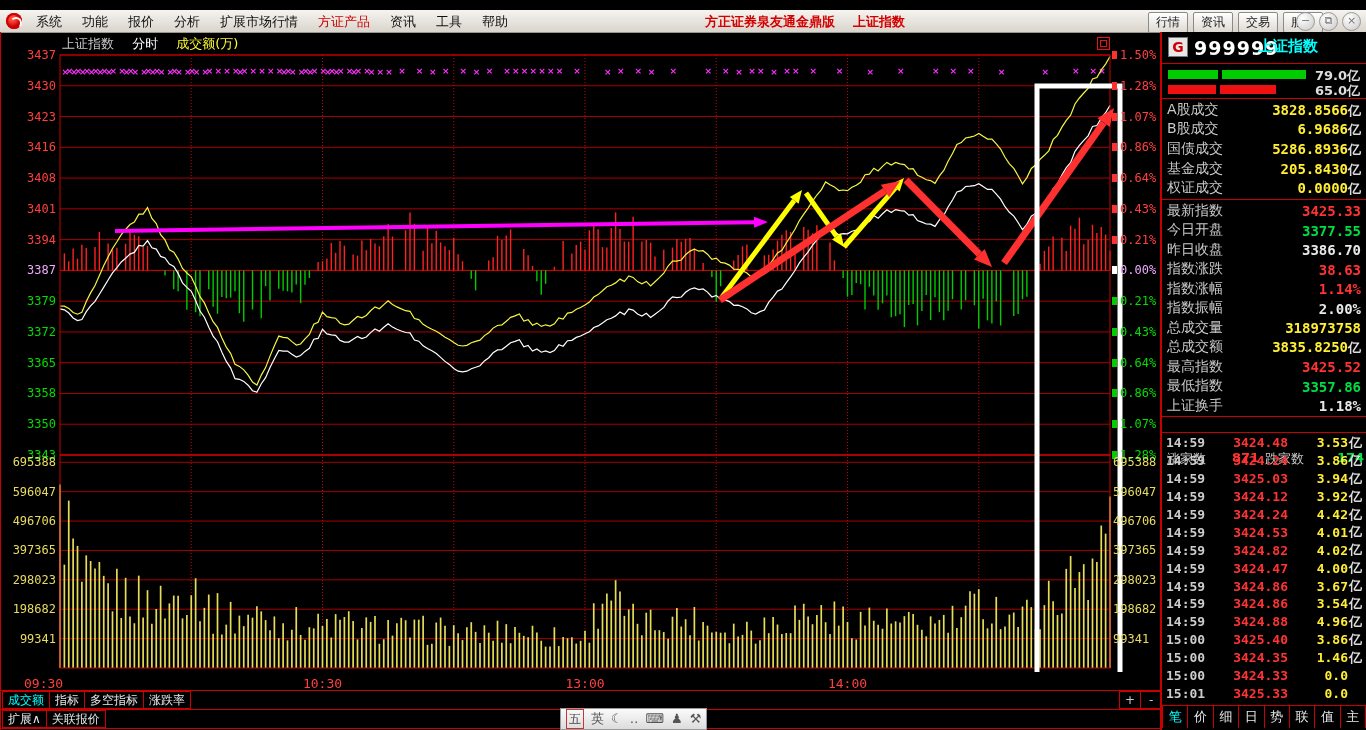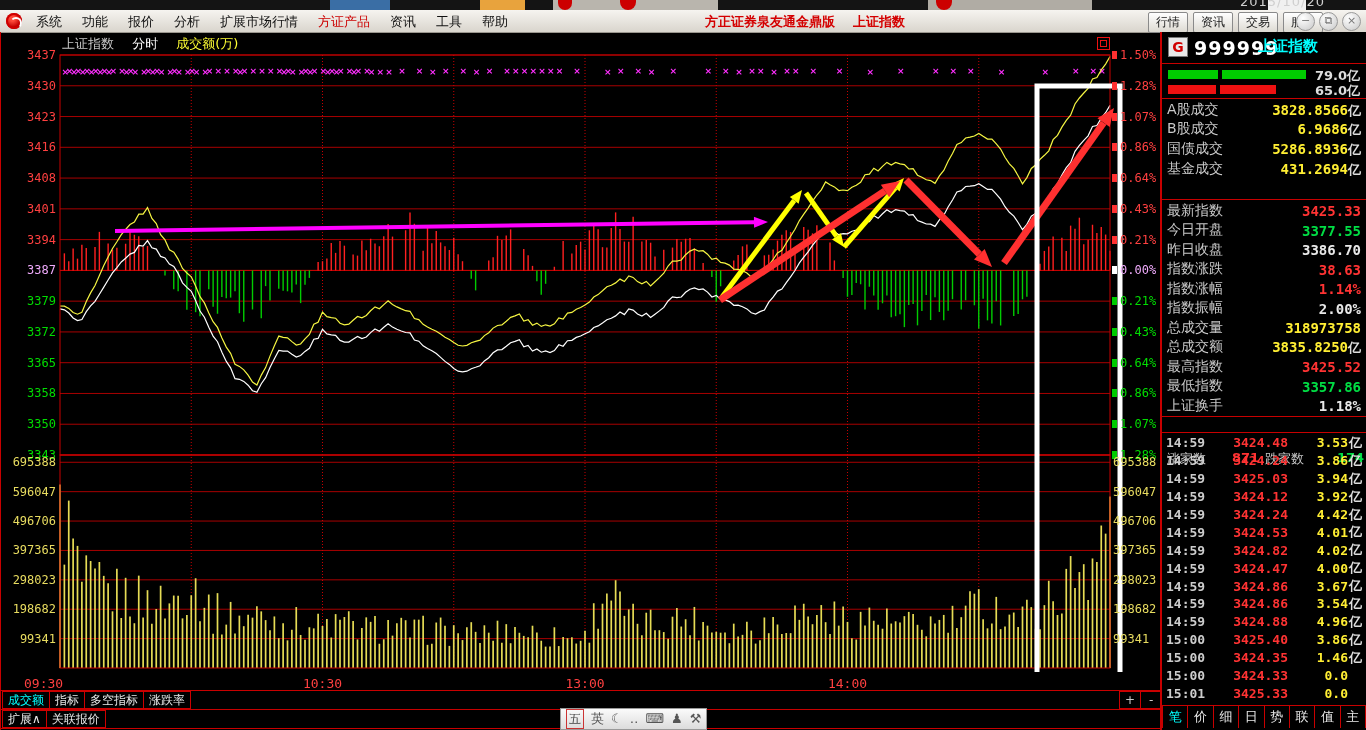--- a/index.html
+++ b/index.html
@@ -93,31 +93,20 @@
   #rp-tabs{position:absolute;left:0;top:673px;width:204px;height:22px;display:flex;border-top:1px solid #c80000;}
   .rp-tab{flex:1;border-right:1px solid #c80000;color:#e8e8e8;font-size:13px;text-align:center;line-height:22px;}
   .rp-tab:first-child{border-left:1px solid #c80000;}
   .rp-tab.active{color:#00ffff;}
 </style>
 </head>
 <body>
 
 <div id="app">
 
-  <div id="top-strip" class="abs">
-    <div class="blob" style="left:330px;width:60px;background:#3a6ea5;"></div>
-    <div class="blob" style="left:480px;width:45px;background:#e8a33d;"></div>
-    <div class="blob" style="left:553px;width:165px;background:#b9b5ad;"></div>
-    <div class="blob" style="left:558px;width:14px;background:#cc0000;border-radius:0 0 7px 7px;"></div>
-    <div class="blob" style="left:620px;width:16px;background:#cc0000;border-radius:0 0 8px 8px;"></div>
-    <div class="blob" style="left:928px;width:164px;background:#b0aca4;"></div>
-    <div class="blob" style="left:936px;width:16px;background:#cc0000;border-radius:0 0 8px 8px;"></div>
-    <div class="blob" style="left:1268px;width:38px;background:#f0f0f0;"></div>
-    <div id="strip-date">2015/10/20</div>
-  </div>
 
   <div id="menubar" class="abs">
     <div id="logo"></div>
     <div id="menu-items"><span class="menu-item">系统</span><span class="menu-item">功能</span><span class="menu-item">报价</span><span class="menu-item">分析</span><span class="menu-item">扩展市场行情</span><span class="menu-item hl">方证产品</span><span class="menu-item">资讯</span><span class="menu-item">工具</span><span class="menu-item">帮助</span></div>
     <div id="mb-center">
       <span>方正证券泉友通金鼎版</span><span>上证指数</span>
     </div>
     <div id="mb-buttons">
         <div class="mb-btn">行情</div>
         <div class="mb-btn">资讯</div>
@@ -839,21 +828,25 @@
         <div class="rp-row" style="height: 19.6px;">
           <div class="rp-label">B股成交</div>
           <div><span class="rp-value v-amt">6.9686</span><span class="rp-suffix">亿</span></div>
         </div>
         <div class="rp-row" style="height: 19.6px;">
           <div class="rp-label">国债成交</div>
           <div><span class="rp-value v-amt">5286.8936</span><span class="rp-suffix">亿</span></div>
         </div>
         <div class="rp-row" style="height: 19.6px;">
           <div class="rp-label">基金成交</div>
-          <div><span class="rp-value v-amt">431.2694</span><span class="rp-suffix">亿</span></div>
+          <div><span class="rp-value v-amt">205.8430</span><span class="rp-suffix">亿</span></div>
+        </div>
+        <div class="rp-row" style="height: 19.6px;">
+          <div class="rp-label">权证成交</div>
+          <div><span class="rp-value v-amt">0.0000</span><span class="rp-suffix">亿</span></div>
         </div>
       </div>
     <div class="rp-sep" style="top:167px;"></div>
     <div id="idx-stats" style="position:absolute;left:0;top:169px;width:204px;">
         <div class="rp-row" style="height: 19.5px;">
           <div class="rp-label">最新指数</div>
           <div><span class="rp-value v-up">3425.33</span></div>
         </div>
         <div class="rp-row" style="height: 19.5px;">
           <div class="rp-label">今日开盘</div>

